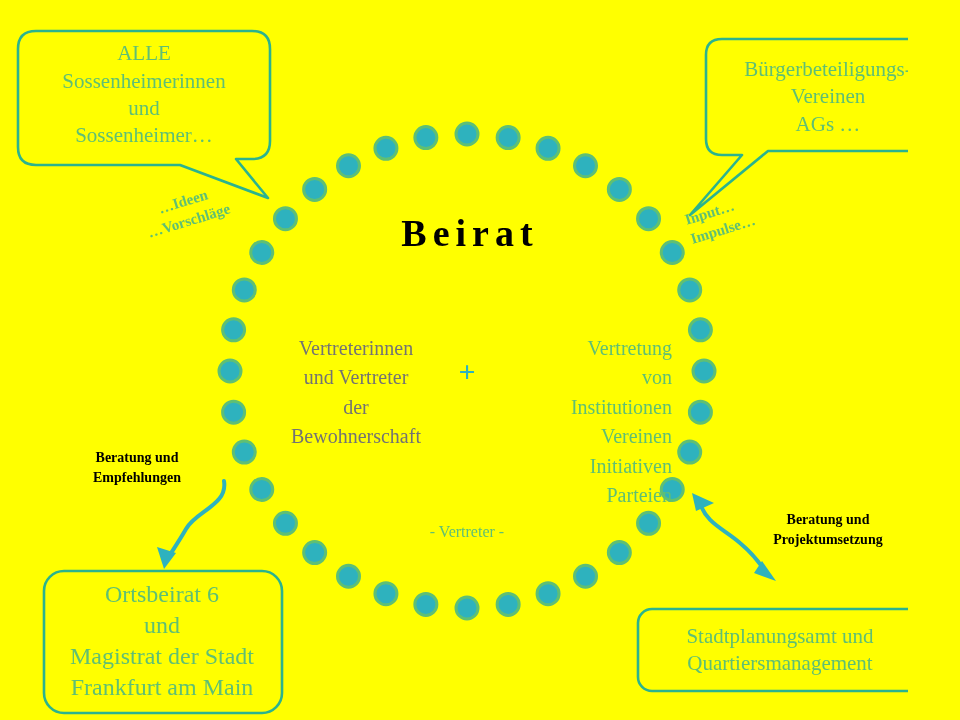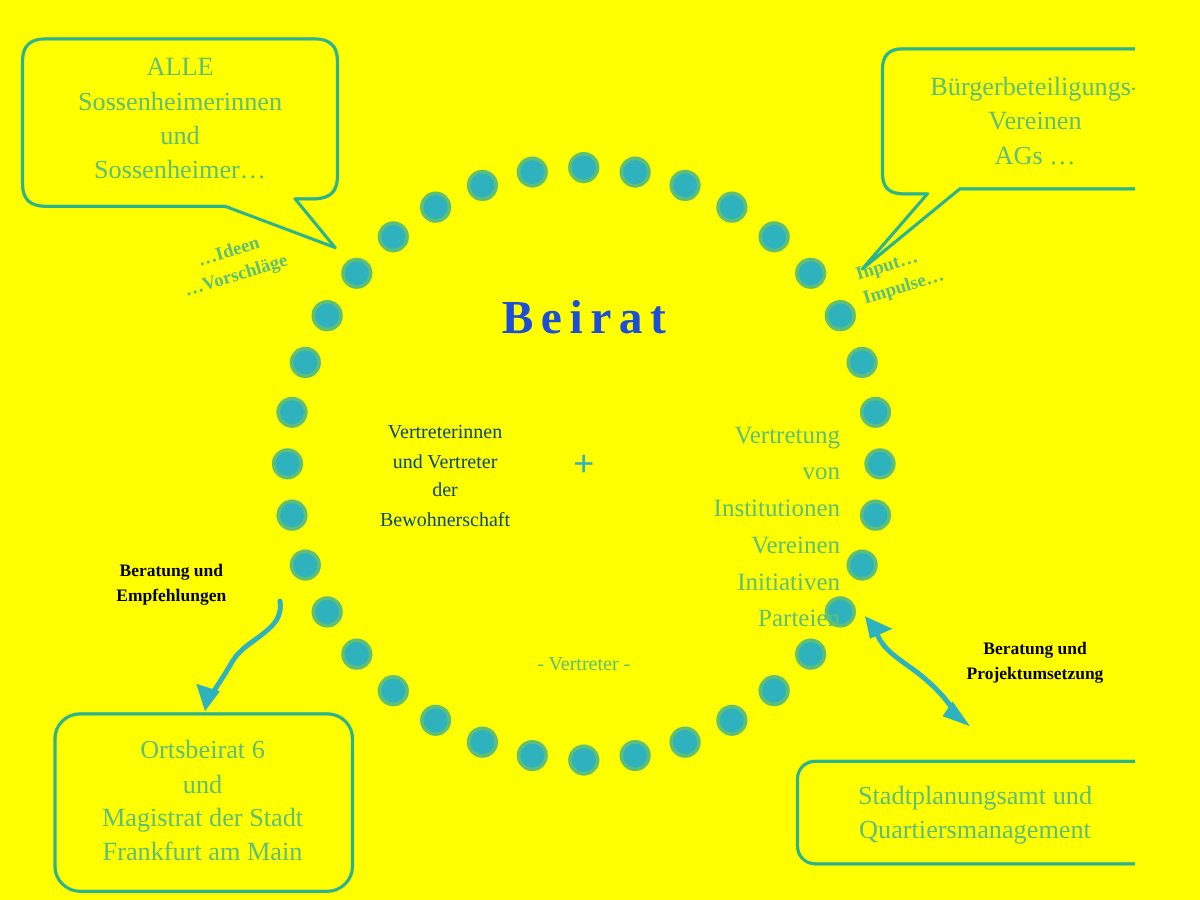--- a/index.html
+++ b/index.html
@@ -43,49 +43,49 @@
   #bubble-buergerbeteiligung {
     left: 706px; top: 22px;
     width: 244px; height: 104px;
     font-size: 21px;
     display: flex; align-items: center; justify-content: center;
   }
   
   #box-ortsbeirat {
     left: 48px; top: 552px;
     width: 228px; height: 132px;
-    font-size: 21px;
+    font-size: 24px;
     display: flex; align-items: center; justify-content: center;
   }
   
   #box-stadtplanungsamt {
     left: 640px; top: 588px;
     width: 280px; height: 78px;
     font-size: 21px;
     display: flex; align-items: center; justify-content: center;
   }
 
   
   #title-beirat {
     position: absolute;
-    left: 300px; top: 209px;
+    left: 300px; top: 188px;
     width: 340px;
     text-align: center;
     font-size: 38px;
     font-weight: bold;
     letter-spacing: 6px;
-    color: #1d4ed8;
+    color: #000000;
   }
   #col-left {
     position: absolute;
     left: 262px; top: 311px;
     width: 188px;
     text-align: center;
-    font-size: 16px;
-    color: #0c4a6e;
+    font-size: 20px;
+    color: #737373;
     line-height: 1.47;
     white-space: pre-line;
   }
   #col-right {
     position: absolute;
     left: 484px; top: 311px;
     width: 188px;
     text-align: right;
     font-size: 20px;
     color: #5fbf74;

